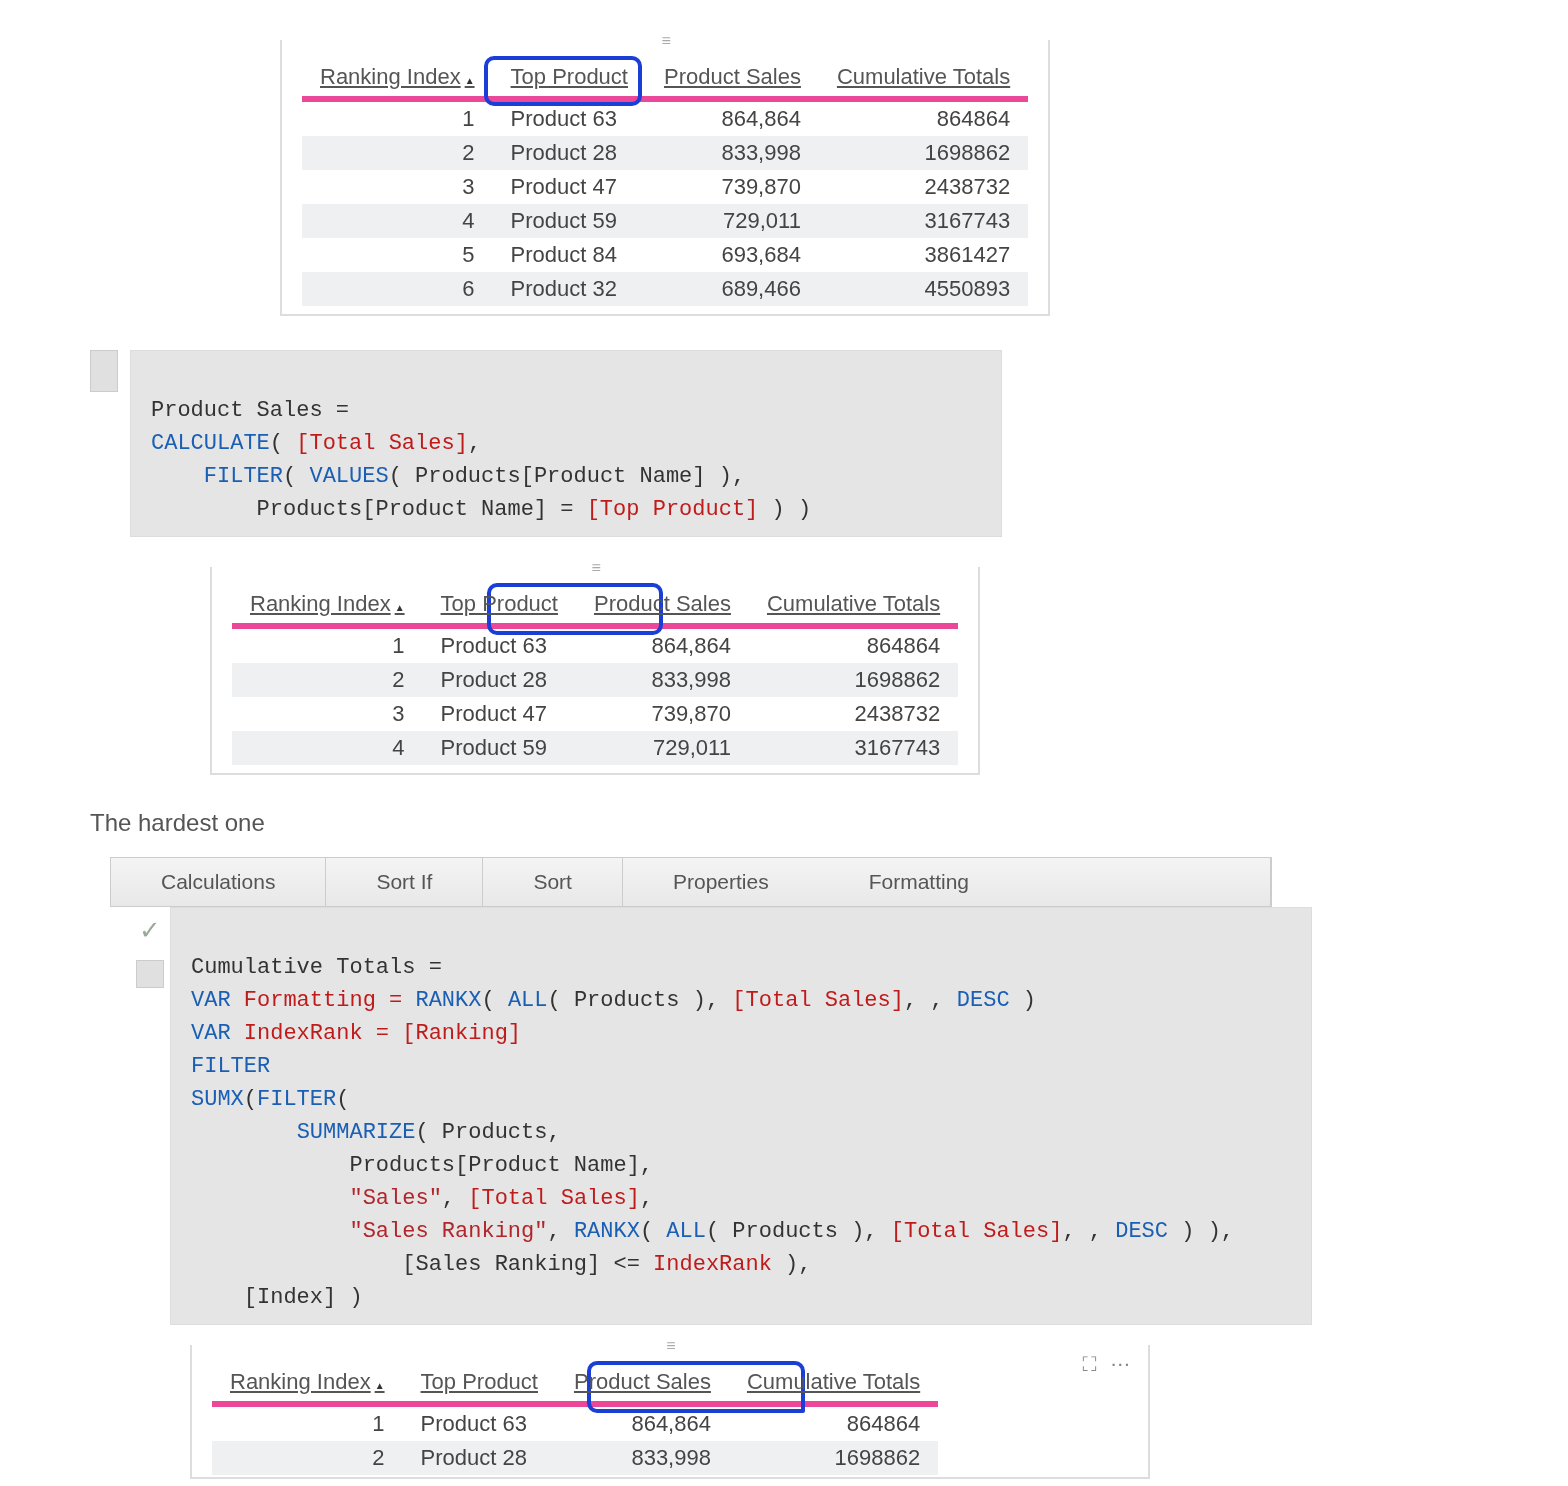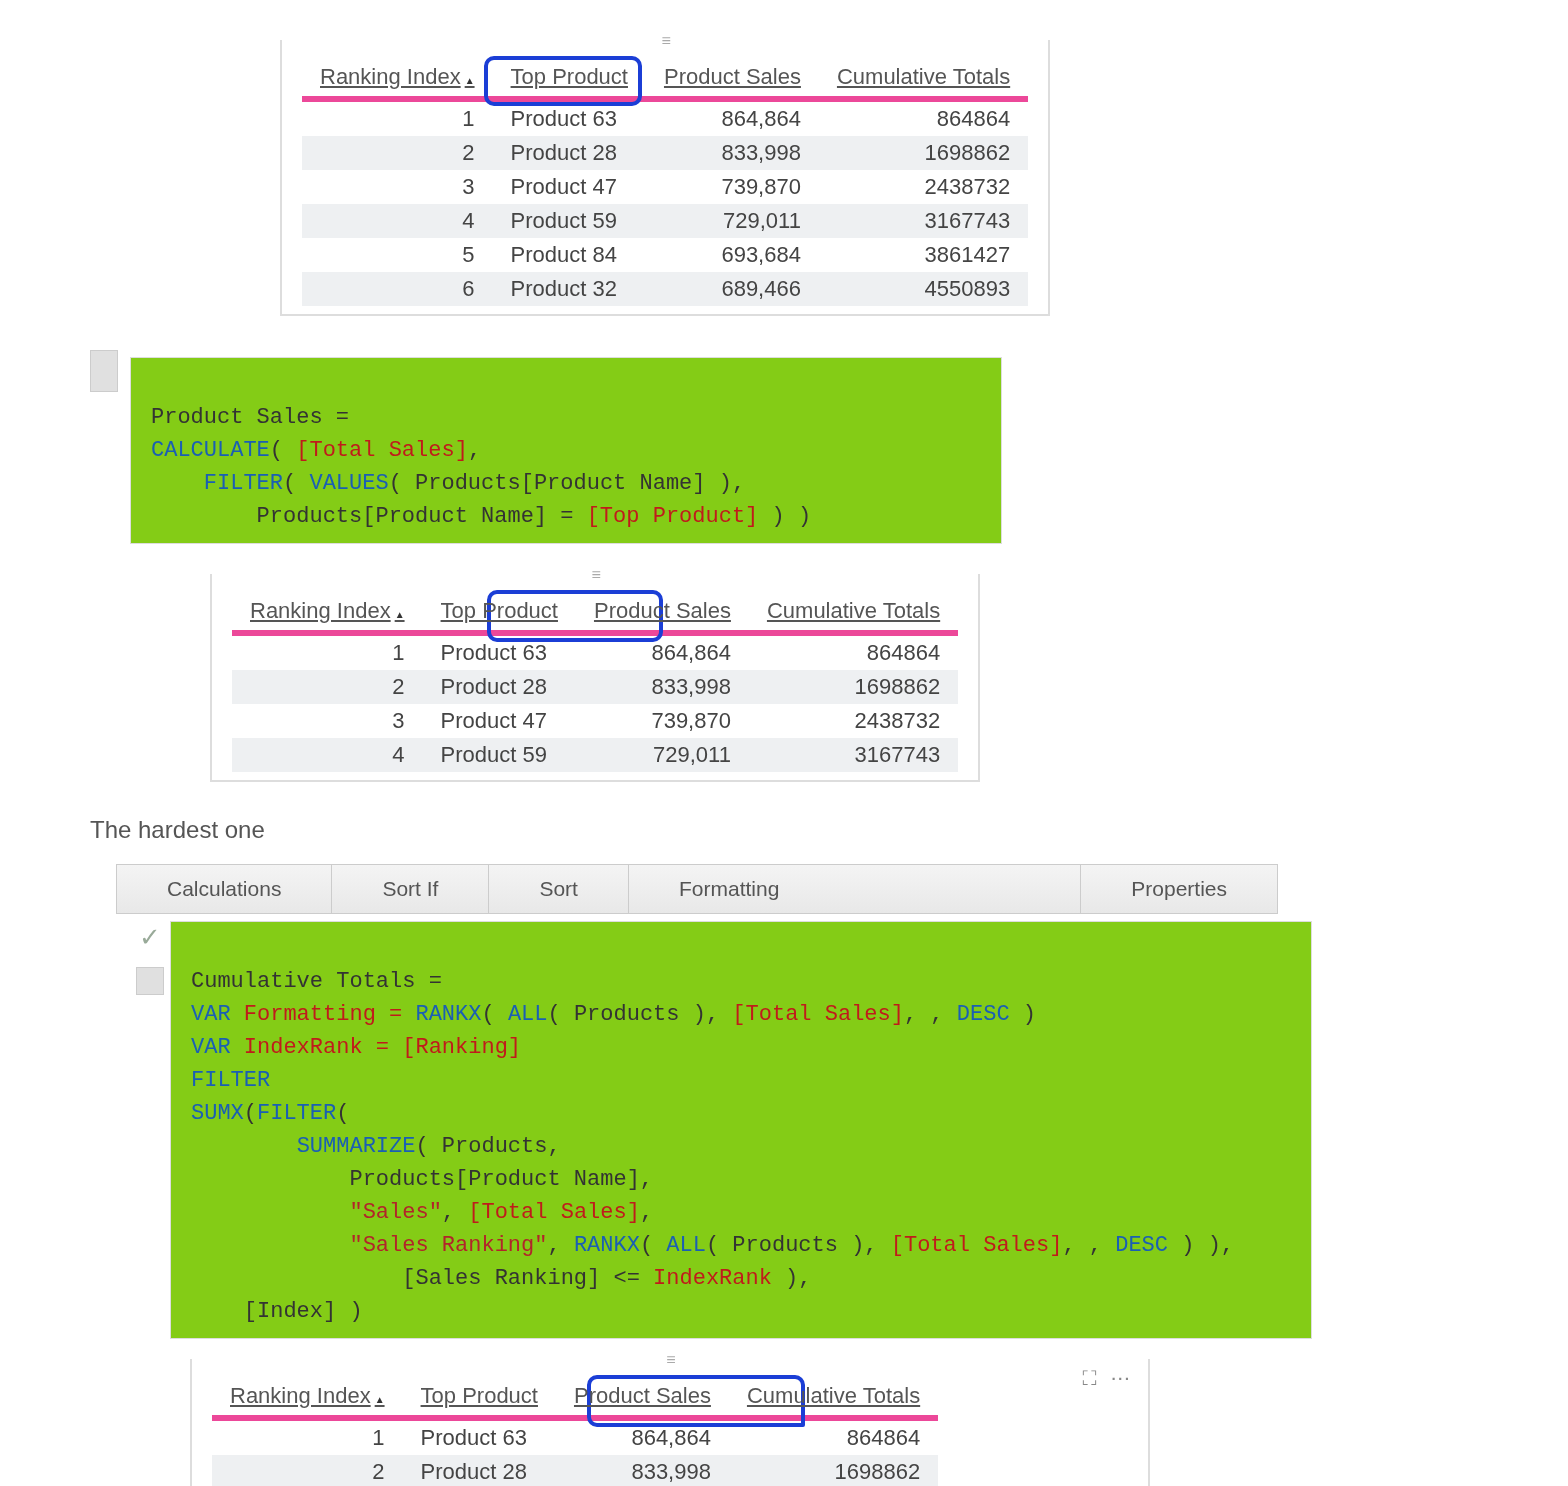--- a/index.html
+++ b/index.html
@@ -6,21 +6,21 @@
   .page{width:1568px;height:1486px;background:#fff;margin:0 auto;position:relative;overflow:hidden;padding-left:90px;padding-right:60px;box-sizing:border-box;}
   .table-visual{background:#fff;border:2px solid #ddd;border-top:none;position:relative;display:inline-block;}
   .grip{position:absolute;top:-8px;left:50%;transform:translateX(-50%);color:#aaa;font-size:16px;letter-spacing:-2px;}
   table{border-collapse:collapse;font-size:22px;color:#444;}
   th{font-weight:400;text-align:left;padding:6px 18px;border-bottom:6px solid #ec4899;position:relative;color:#555;text-decoration:underline;}
   td{padding:4px 18px;}
   td.num{text-align:right;}
   tr.stripe td{background:#eef0f2;}
   .sort-arrow{font-size:10px;color:#333;margin-left:4px;}
 
-  .dax-editor{background:#84cc16;border:1px solid #ddd;font-family:Consolas,'Courier New',monospace;font-size:22px;line-height:1.5;color:#333;padding:10px 20px;white-space:pre;margin-top:7px;}
+  .dax-editor{background:#e5e5e5;border:1px solid #ddd;font-family:Consolas,'Courier New',monospace;font-size:22px;line-height:1.5;color:#333;padding:10px 20px;white-space:pre;}
   .kw{color:#1a5fb4;}
   .fn{color:#1a5fb4;}
   .ref{color:#c01b1b;}
   .txt{color:#333;}
   .str{color:#b2252a;}
 
   .heading{font-size:24px;color:#555;margin:30px 0 20px 0;}
 
   .ribbon{display:flex;background:linear-gradient(#f4f4f4,#e8e8e8);border:1px solid #ccc;font-size:21px;color:#555;}
   .ribbon div{padding:12px 50px;border-right:1px solid #ccc;}
@@ -141,26 +141,26 @@
               <td class="num">729,011</td>
               <td class="num">3167743</td>
             </tr>
           </tbody>
       </table>
     </div>
   </div>
 
   <div class="heading">The hardest one</div>
 
-  <div class="ribbon" style="margin-left:26px;width:1160px;">
+  <div class="ribbon" style="margin-left:20px;width:1160px;">
     <div>Calculations</div>
     <div>Sort If</div>
     <div>Sort</div>
+    <div style="border-right:none;">Properties</div>
     <div style="flex:1">Formatting</div>
-    <div style="border-right:none;">Properties</div>
   </div>
 
   <div class="rowgutter" style="margin-left:40px;">
     <div class="gutter" style="display:flex;flex-direction:column;align-items:center;">
       <span class="checkmark">✓</span>
       <div style="width:26px;height:26px;background:#e0e0e0;border:1px solid #ccc;margin-top:6px;"></div>
     </div>
     <div class="dax-editor" style="flex:none;width:1100px;">
 <span>Cumulative Totals =</span>
 <span class="kw">VAR</span><span class="ref"> Formatting = </span><span class="fn">RANKX</span><span>( </span><span class="fn">ALL</span><span>( Products ), </span><span class="ref">[Total Sales]</span><span>, , </span><span class="kw">DESC</span><span> )</span>

